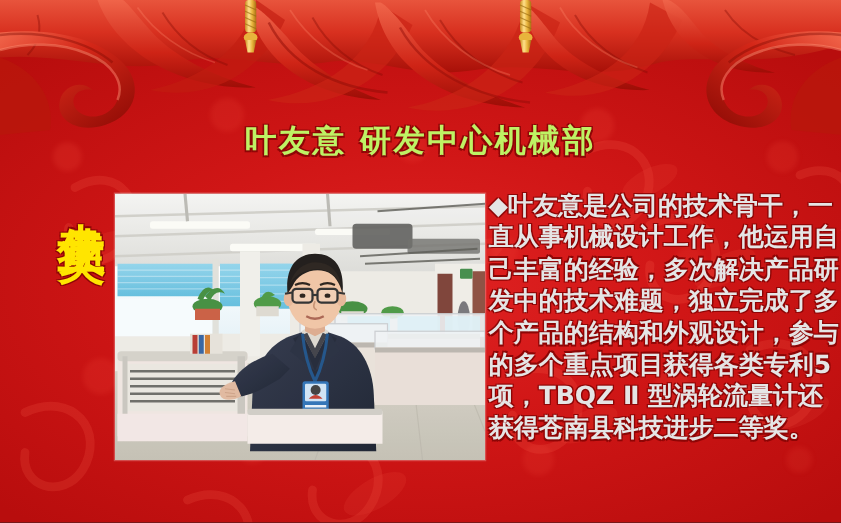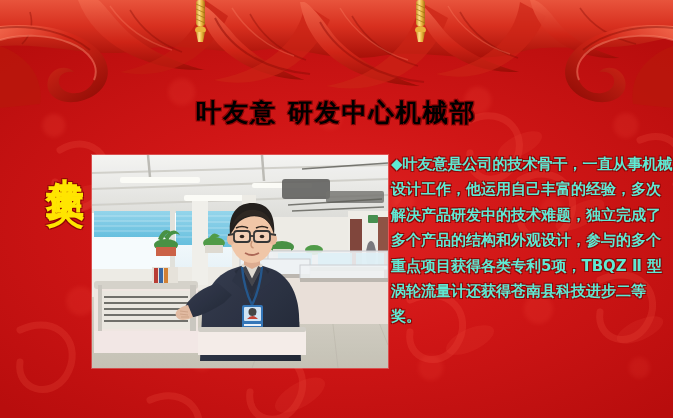--- a/index.html
+++ b/index.html
@@ -48,21 +48,21 @@
     color:#ffe500;
     text-shadow:
       -1.6px -1.6px 0 #8d0606, 1.6px -1.6px 0 #8d0606,
       -1.6px  1.6px 0 #8d0606, 1.6px  1.6px 0 #8d0606,
        0 2px 3px rgba(90,0,0,.55);
     white-space:nowrap;
   }
   .title-sub{
     position:absolute;left:0;right:0;top:96px;text-align:center;
     font-weight:bold;font-size:25px;letter-spacing:2px;
-    color:#000000;
+    color:#bef264;
     text-shadow:
       -1.2px -1.2px 0 #8d0606, 1.2px -1.2px 0 #8d0606,
       -1.2px  1.2px 0 #8d0606, 1.2px  1.2px 0 #8d0606;
     white-space:nowrap;
   }
 
   
   .vlabel{
     position:absolute;left:40px;top:148px;width:44px;
     writing-mode:vertical-rl;text-orientation:upright;
@@ -76,22 +76,22 @@
   .photo{
     position:absolute;left:92px;top:155px;width:296px;height:213px;
     overflow:hidden;background:#cfcfc8;
     box-shadow:0 0 0 1px rgba(255,255,255,.25);
   }
   .photo svg{display:block;}
 
   
   .body-text{
     position:absolute;left:391px;top:152px;width:282px;
-    font-size:15px;line-height:25.4px;font-weight:bold;
-    color:#5eead4;letter-spacing:0px;
+    font-size:20px;line-height:25.4px;font-weight:bold;
+    color:#e5e5e5;letter-spacing:0px;
     text-shadow:-1px -1px 0 #8d0606,1px -1px 0 #8d0606,-1px 1px 0 #8d0606,1px 1px 0 #8d0606;
     white-space:pre-wrap;
   }
 </style>
 </head>
 <body>
 
 <div class="stage">
 
   <div class="bg-base"></div>

